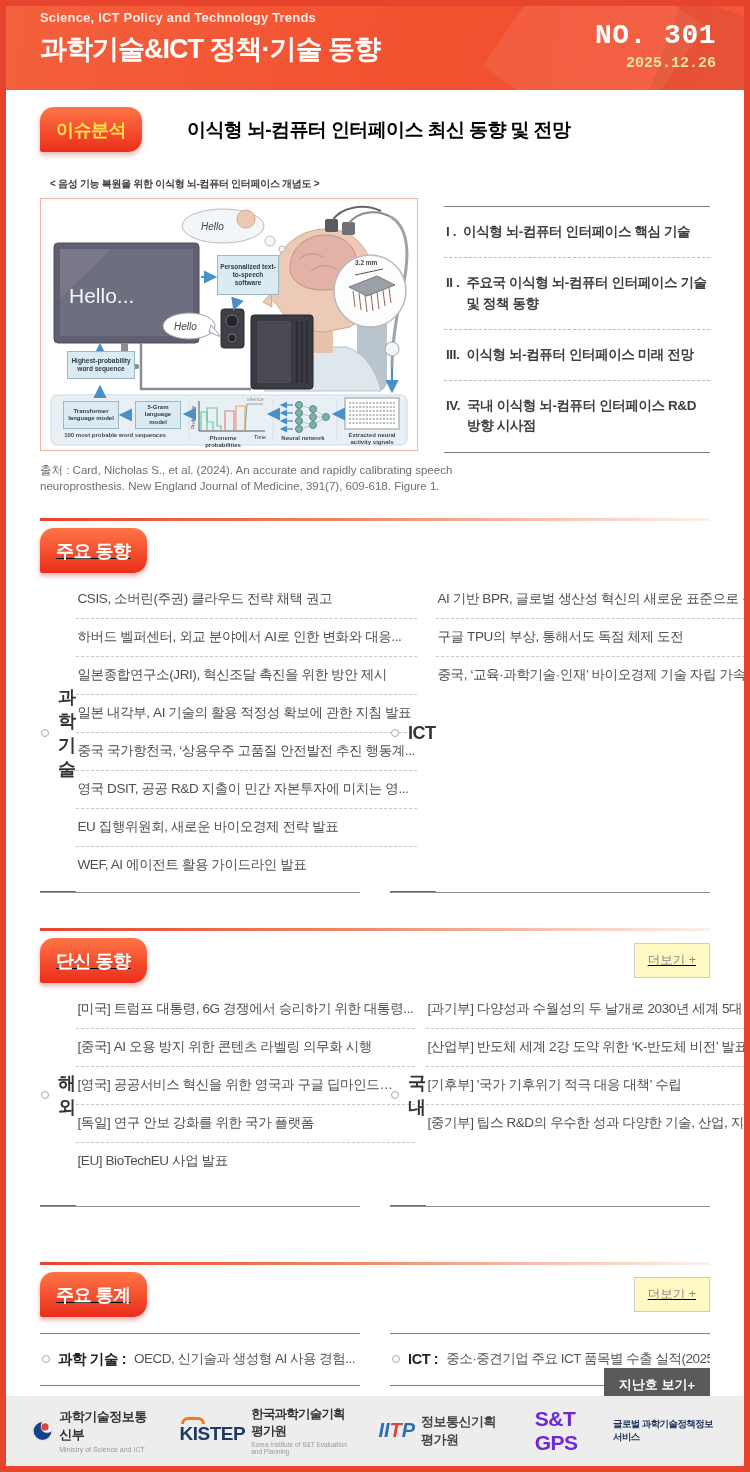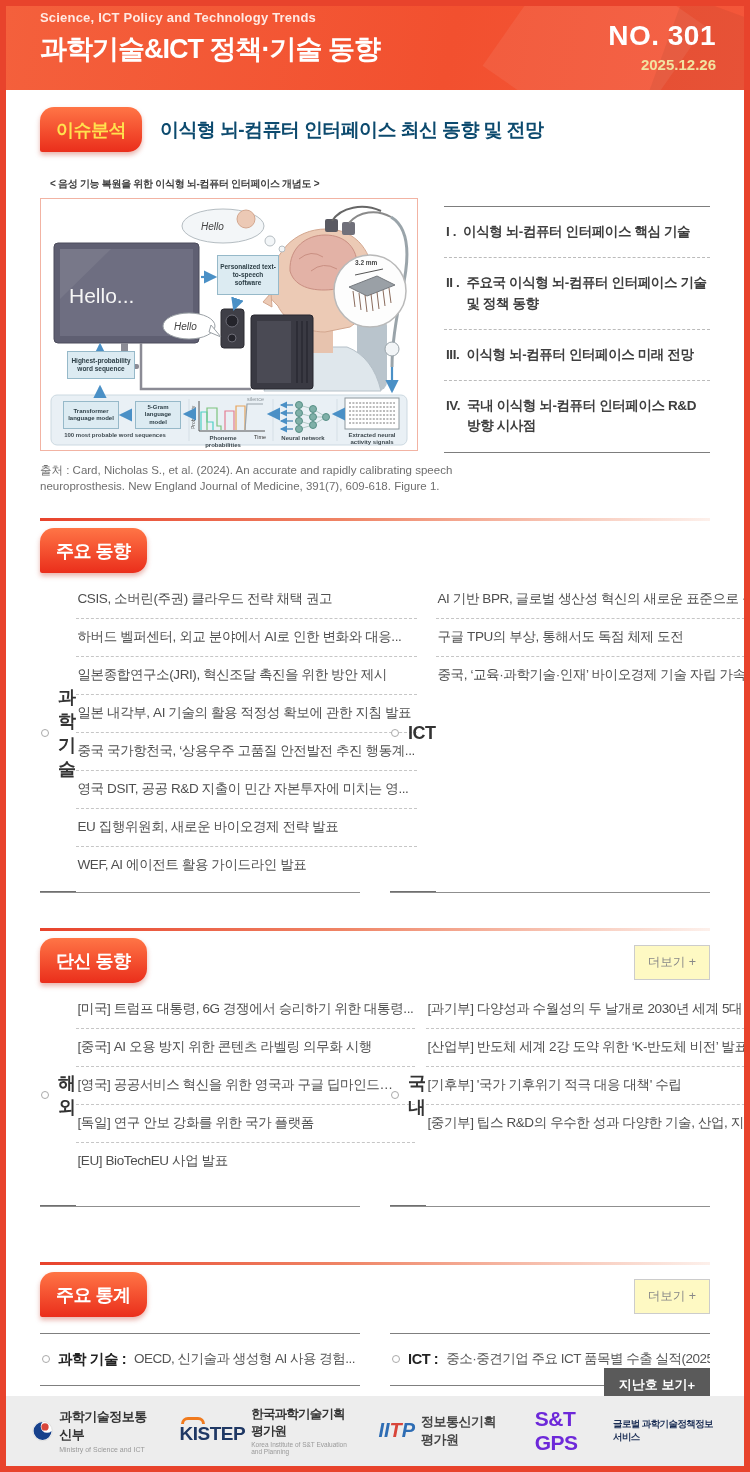--- a/index.html
+++ b/index.html
@@ -6,36 +6,36 @@
   body{font-family:"Liberation Sans","DejaVu Sans",sans-serif;}
   .page{position:relative;width:750px;height:1472px;box-sizing:border-box;border:6px solid #e8432c;background:#fff;overflow:hidden;}
 
   
   .header{position:relative;height:84px;background:linear-gradient(100deg,#f4603c,#f2502f 60%,#f4573a);overflow:hidden;}
   .header::before{content:"";position:absolute;right:70px;top:-40px;width:160px;height:160px;background:rgba(255,255,255,.07);transform:rotate(35deg);}
   .header::after{content:"";position:absolute;right:-60px;top:10px;width:150px;height:150px;background:rgba(0,0,0,.05);transform:rotate(20deg);}
   .hdr-left{position:absolute;left:34px;top:4px;z-index:2;}
   .hdr-tagline{color:#ffe9e2;font-size:13px;font-weight:700;letter-spacing:.2px;}
   .hdr-title{color:#fff;font-size:27px;font-weight:800;margin-top:6px;letter-spacing:-1px;}
-  .hdr-right{position:absolute;right:28px;top:14px;text-align:right;z-index:2;}
+  .hdr-right{position:absolute;right:28px;top:14px;text-align:right;z-index:2;font-family:Liberation Mono, monospace;}
   .hdr-no{color:#fff;font-size:28px;font-weight:800;letter-spacing:.5px;}
   .hdr-date{color:#f2e3a1;font-size:15px;font-weight:700;margin-top:4px;}
 
   .main{padding:0 34px;}
 
   
   .badge{display:inline-block;box-sizing:border-box;min-width:100px;text-align:center;padding:11px 16px 10px;border-radius:14px 14px 14px 2px;background:linear-gradient(180deg,#ff7546,#ea2e1b);color:#fff;font-size:18px;font-weight:800;letter-spacing:-.5px;box-shadow:0 3px 5px rgba(190,40,20,.35);}
   .badge.yellow{color:#ffe14e;}
   .section-line{height:3px;background:linear-gradient(90deg,#e8432c,#ef8465 45%,#f8cabb 80%,#fdf0eb);}
-  .section-head{display:flex;justify-content:space-between;align-items:center;margin-top:7px;}
+  .section-head{display:flex;justify-content:space-between;align-items:flex-start;margin-top:7px;text-decoration:underline;}
   .more-btn{box-sizing:border-box;border:1px solid #ccc;background:#fef9c3;color:#888;font-size:12.5px;padding:8px 13px;margin-top:5px;cursor:pointer;font-family:inherit;}
 
   
   .issue-head{display:flex;align-items:center;gap:18px;margin-top:17px;}
-  .issue-title{color:#0c4a6e;font-size:19px;font-weight:800;letter-spacing:-.6px;white-space:nowrap;}
+  .issue-title{color:#000000;font-size:19px;font-weight:800;letter-spacing:-.6px;white-space:nowrap;margin-left:27px;}
   .fig-caption{margin:25px 0 7px 10px;font-size:10px;font-weight:700;color:#3d3d3d;letter-spacing:-.3px;}
   .issue-body{display:flex;gap:26px;}
   .fig{position:relative;width:378px;height:253px;box-sizing:border-box;border:1px solid #f2b3a3;background:#fff;flex:none;}
   .fig svg{position:absolute;left:0;top:0;}
   .fig .lblbox{position:absolute;box-sizing:border-box;background:#dcebf2;border:1px solid #96b9c9;color:#2c3e46;font-size:6.5px;font-weight:700;text-align:center;display:flex;align-items:center;justify-content:center;line-height:1.25;padding:1px 2px;}
   .fig .capsm{position:absolute;color:#3f4a50;font-size:6px;font-weight:700;text-align:center;line-height:1.2;}
   .fig .scale-lbl{position:absolute;color:#444;font-size:6.5px;font-weight:700;}
   .toc{flex:1;padding-top:8px;}
   .toc-inner{border-top:1.5px solid #7d7d7d;border-bottom:1.5px solid #7d7d7d;}
   .toc-item{display:flex;gap:7px;padding:15px 2px;font-size:13.5px;color:#3e3e3e;font-weight:600;letter-spacing:-.4px;line-height:1.5;border-bottom:1px dashed #bbb;}

